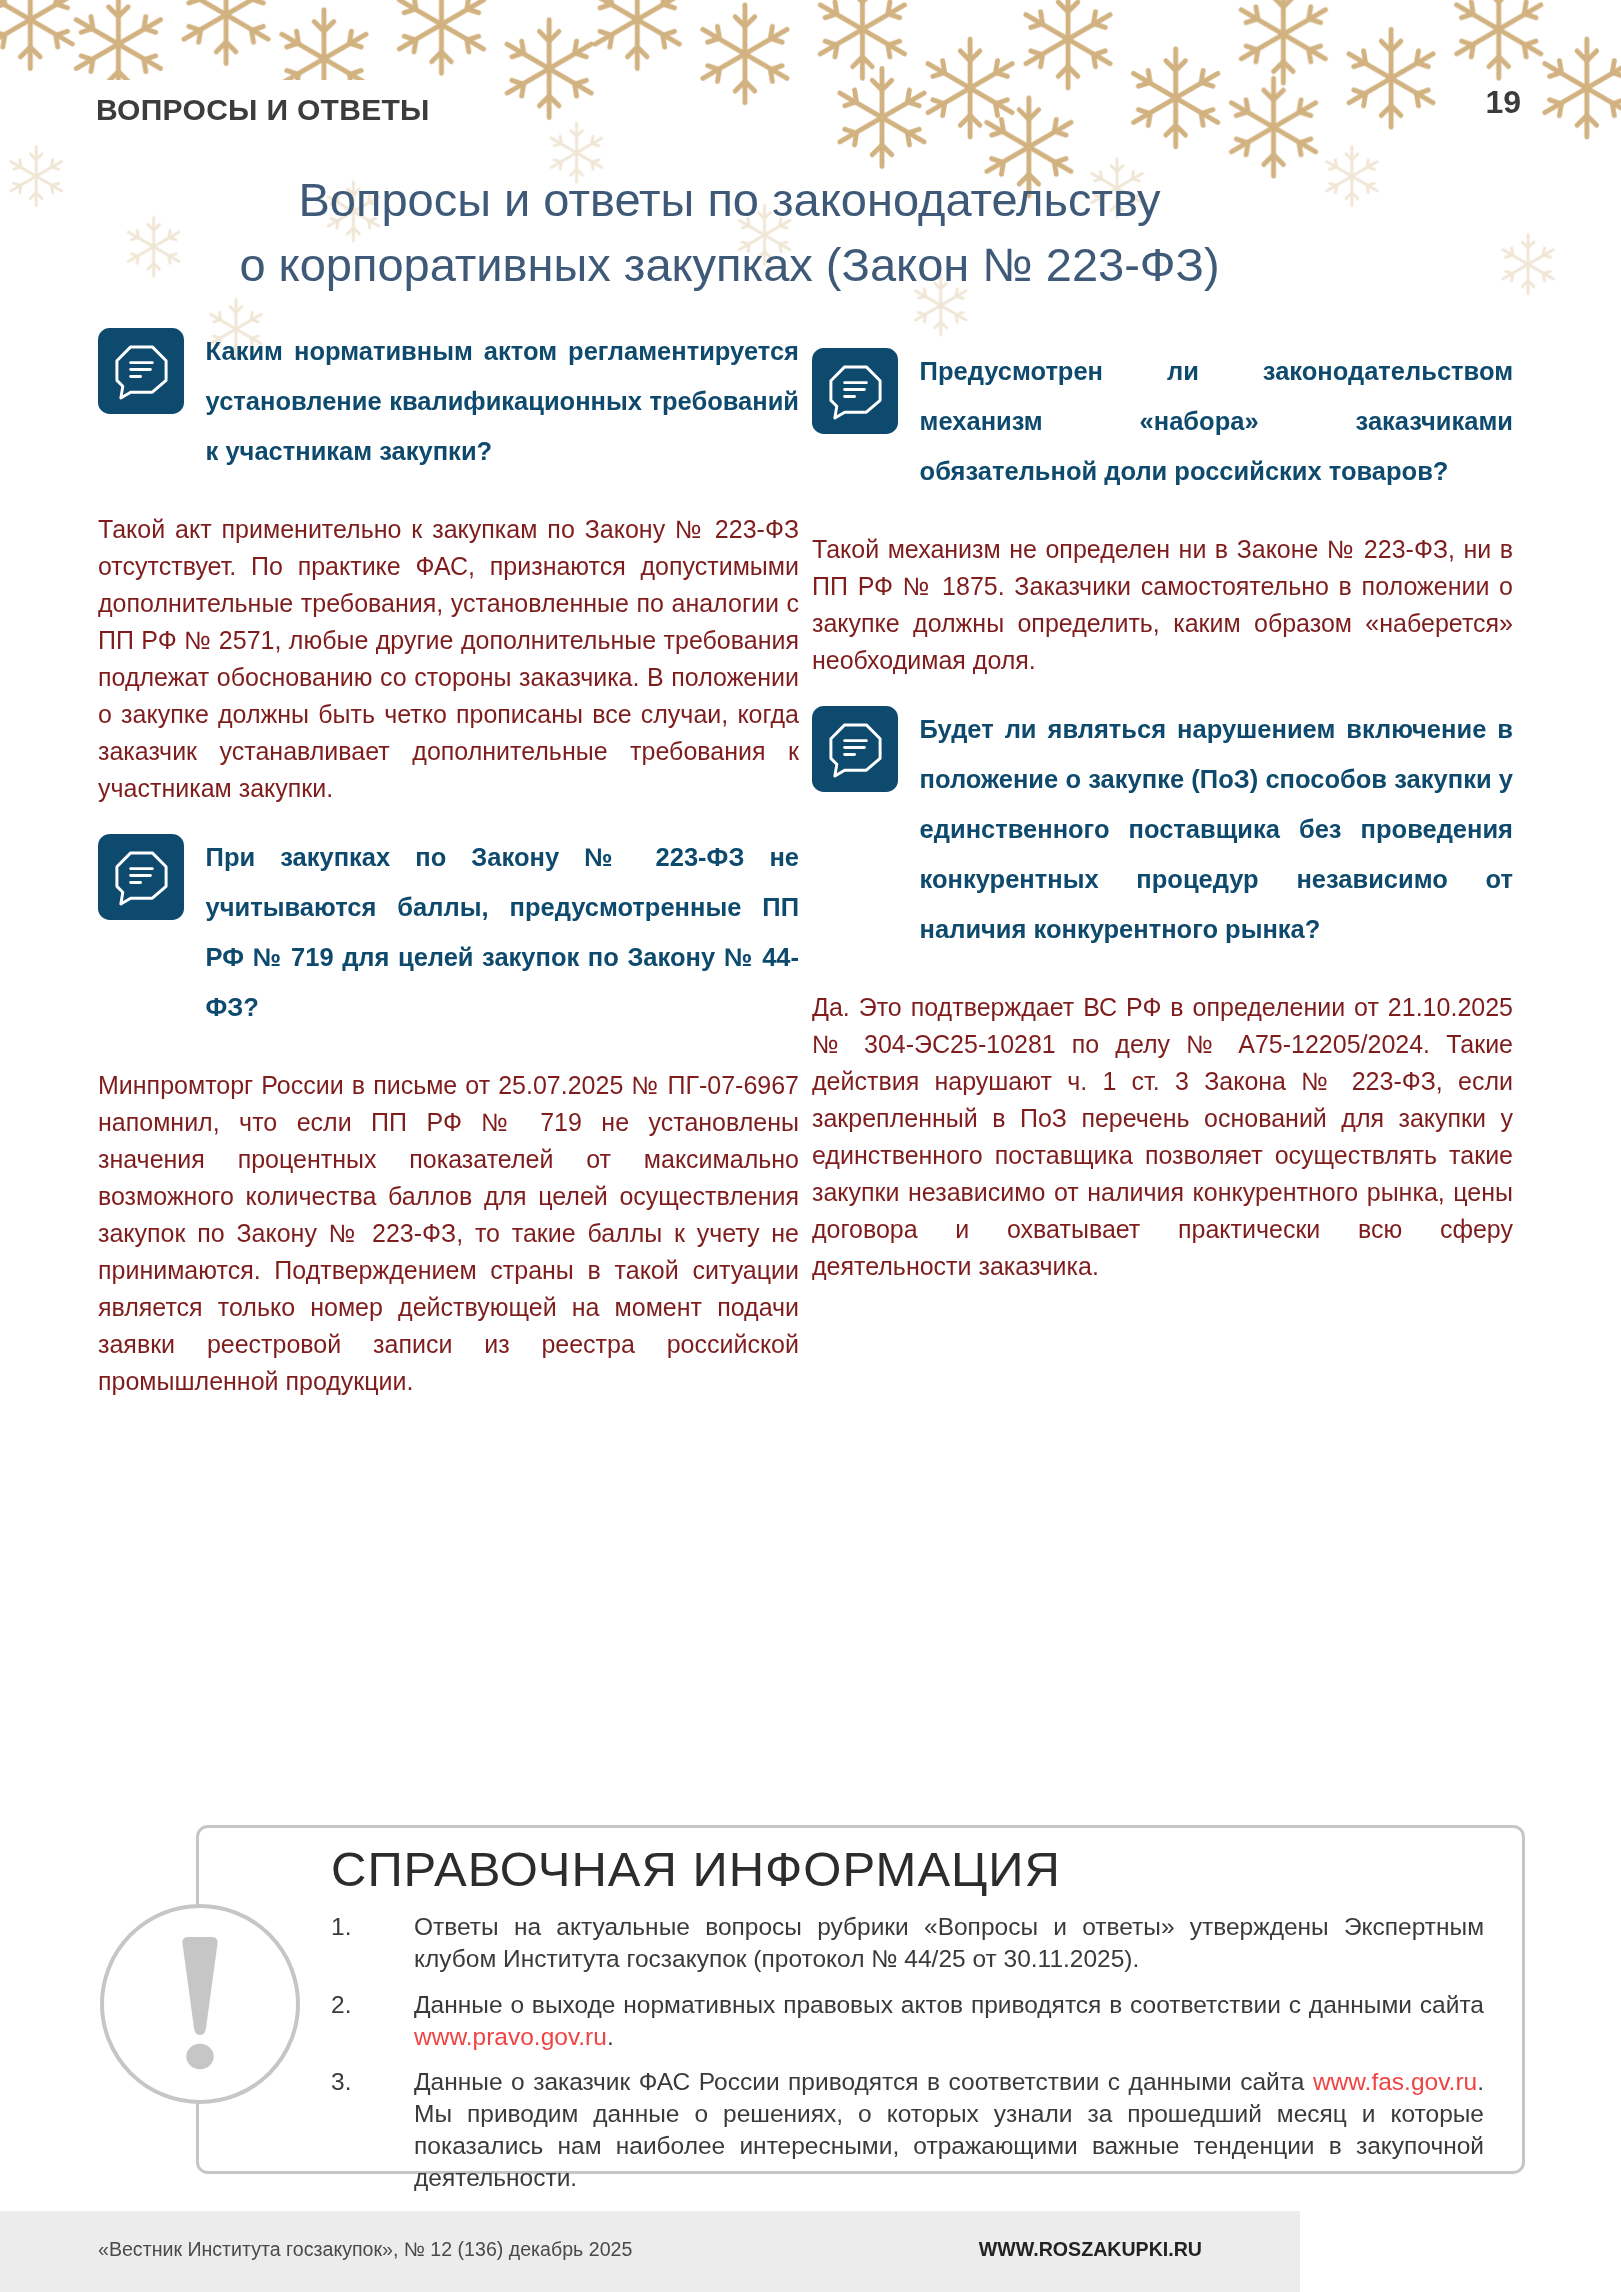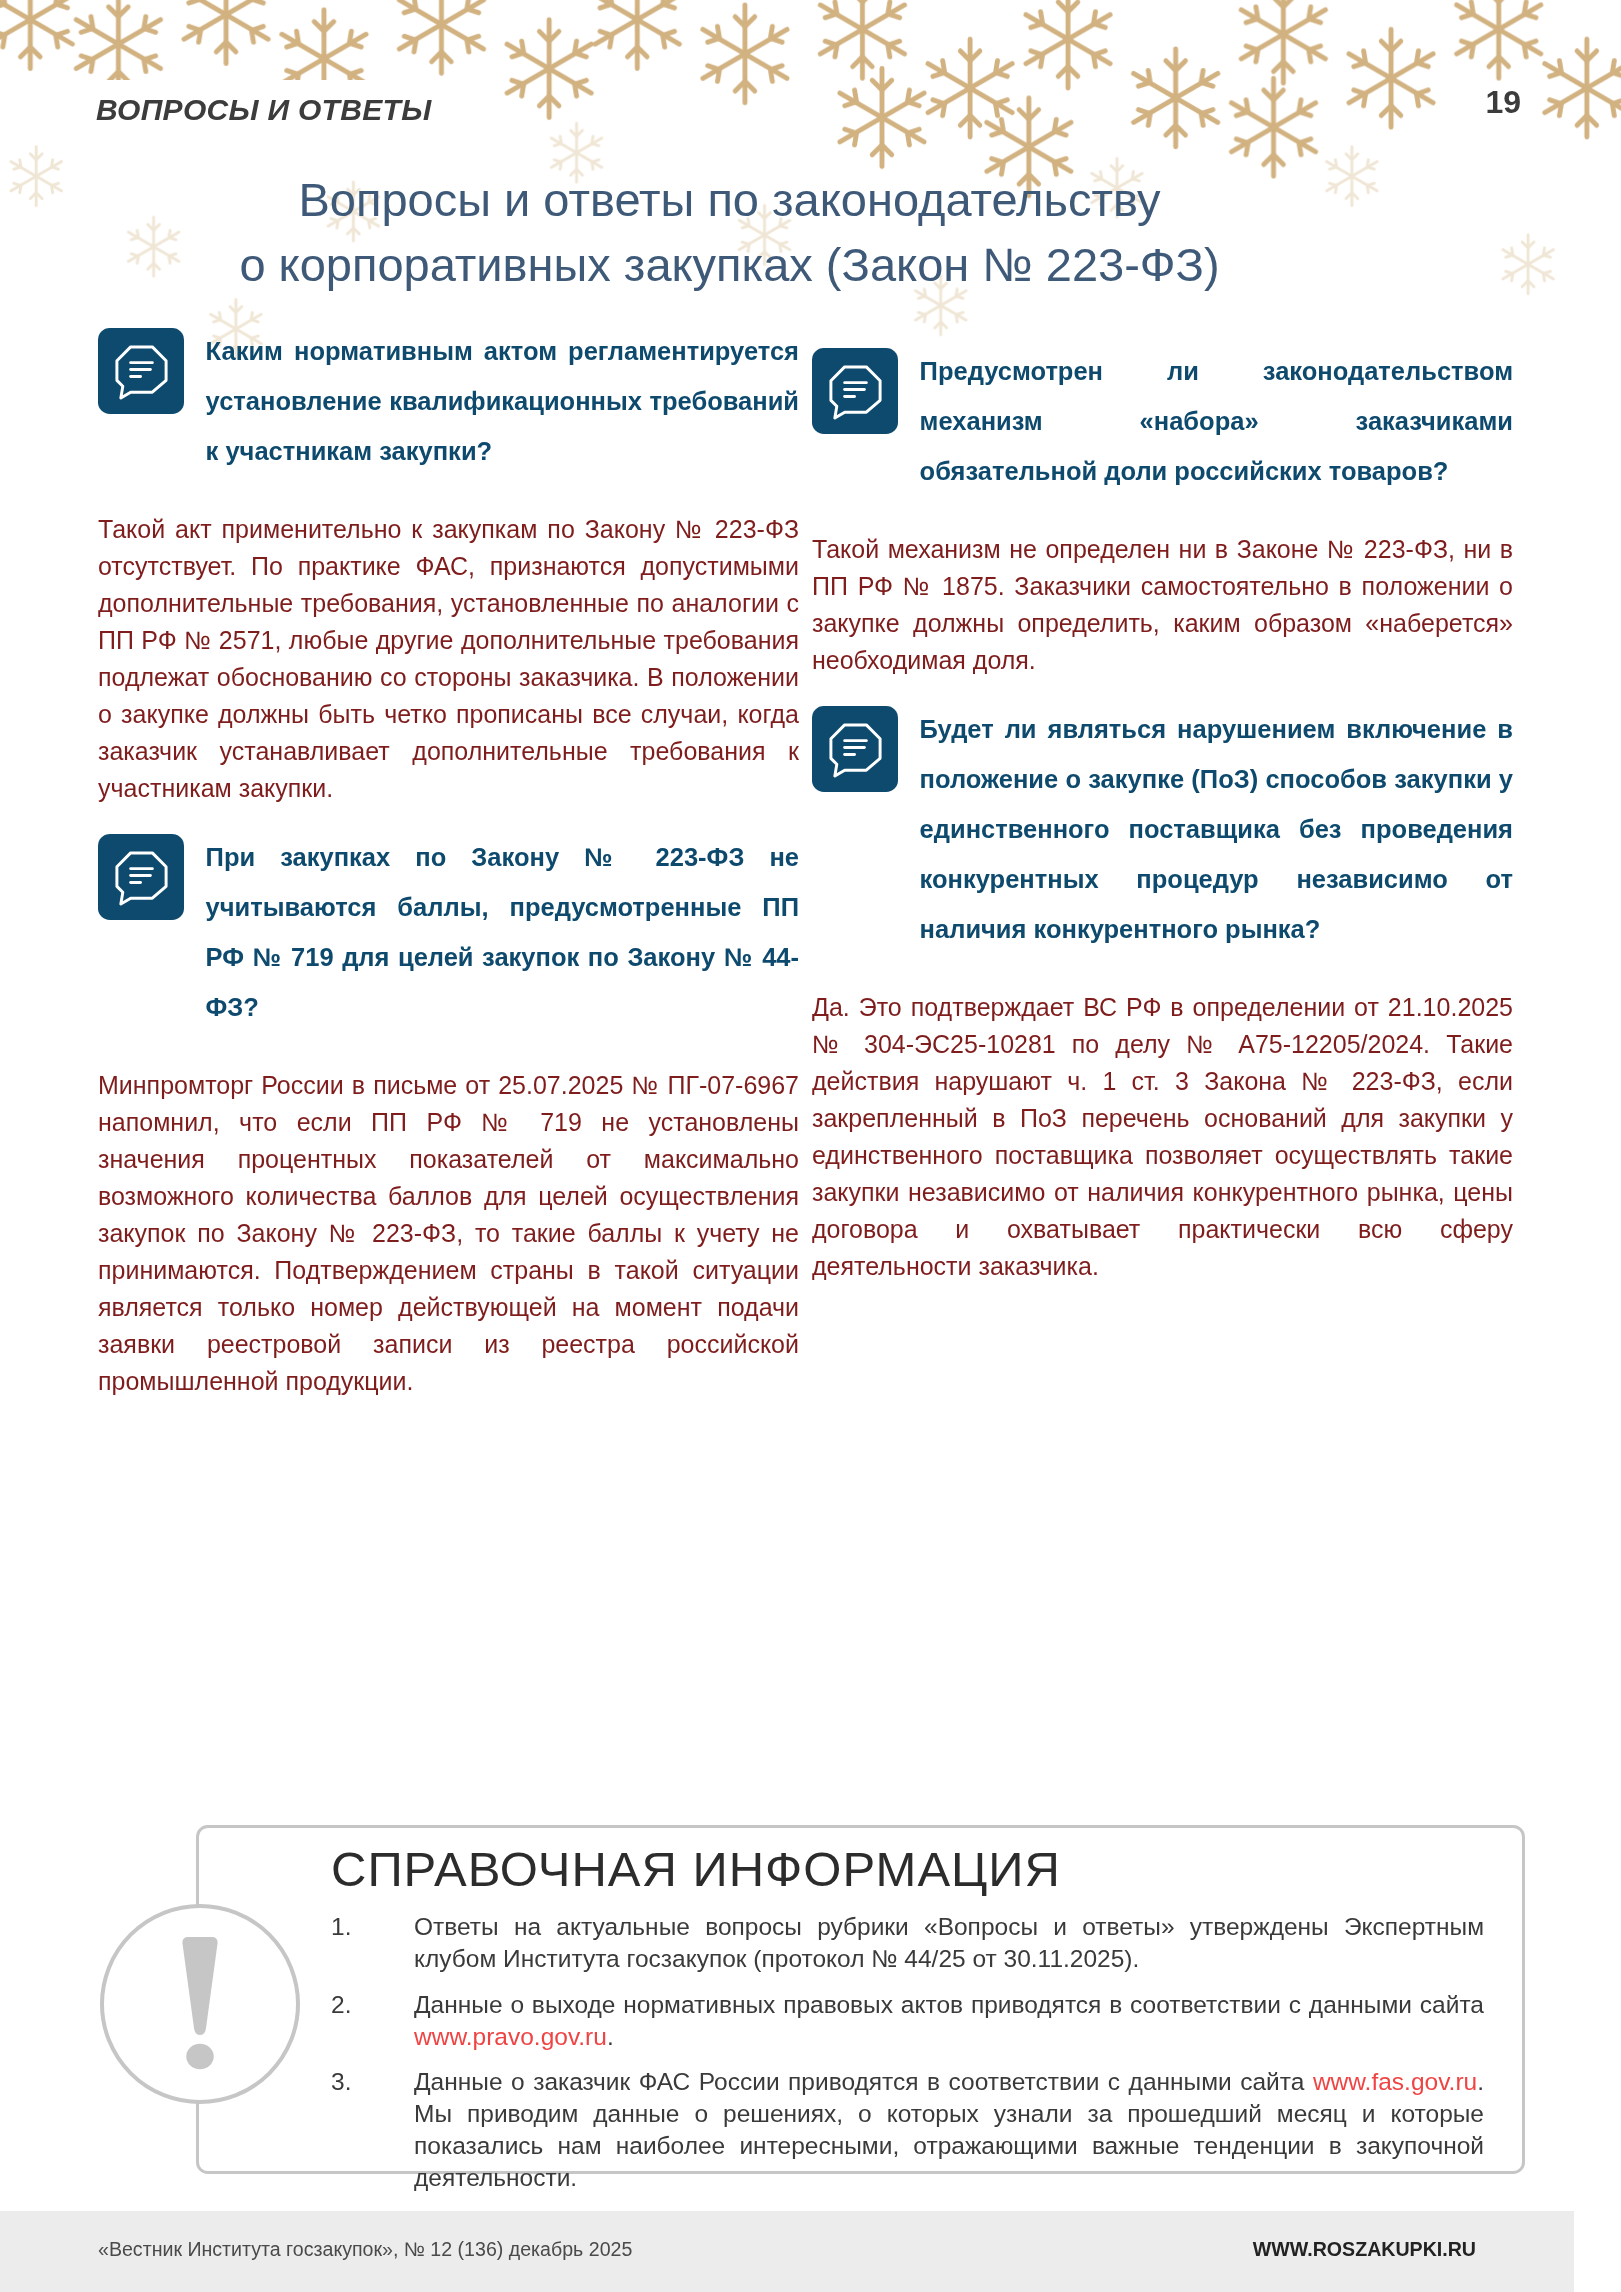--- a/index.html
+++ b/index.html
@@ -11,21 +11,21 @@
   }
   .snow-band {
     position: absolute; left: 0; top: 0; width: 1621px; height: 372px;
     overflow: hidden; pointer-events: none;
   }
   .snow-band svg { position: absolute; left: 0; top: 0; }
   .section-label {
     position: absolute; left: 90px; top: 80px; height: 59px;
     padding: 0 5.9px; background: #ffffff;
     font-size: 30px; font-weight: bold; letter-spacing: 0.3px;
-    color: #3c3c3c; line-height: 59px; font-style: italic;
+    color: #3c3c3c; line-height: 59px;
   }
   .page-number {
     position: absolute; right: 100px; top: 84px;
     font-size: 32px; font-weight: bold; color: #3c3c3c;
   }
   .page-title {
     position: absolute; left: 0; width: 1459px; top: 167px;
     text-align: center; font-size: 47px; line-height: 65px;
     color: #3e5a78; font-weight: normal;
   }
@@ -61,21 +61,21 @@
   }
   .info-list {
     position: absolute; left: 331px; top: 1911px; width: 1153px;
     margin: 0; padding: 0; list-style: none;
   }
   .info-item { display: flex; font-size: 24.5px; line-height: 32px; color: #3a3a3a; margin-bottom: 13.7px; }
   .info-num { width: 49px; flex: 0 0 49px; }
   .info-text { flex: 1; text-align: justify; margin-left: 34px; }
   .link { color: #ef4444; }
   .footer {
-    position: absolute; left: 0; top: 2211px; width: 1574px; height: 81px;
+    position: absolute; left: 0; top: 2211px; width: 1300px; height: 81px;
     background: #ececec;
   }
   .footer-left {
     position: absolute; left: 98px; top: 27.4px; font-size: 19.6px; color: #4a4a4a;
   }
   .footer-right {
     position: absolute; right: 98px; top: 27.4px; font-size: 19.6px; font-weight: bold; color: #222;
   }
 </style>
 </head>

